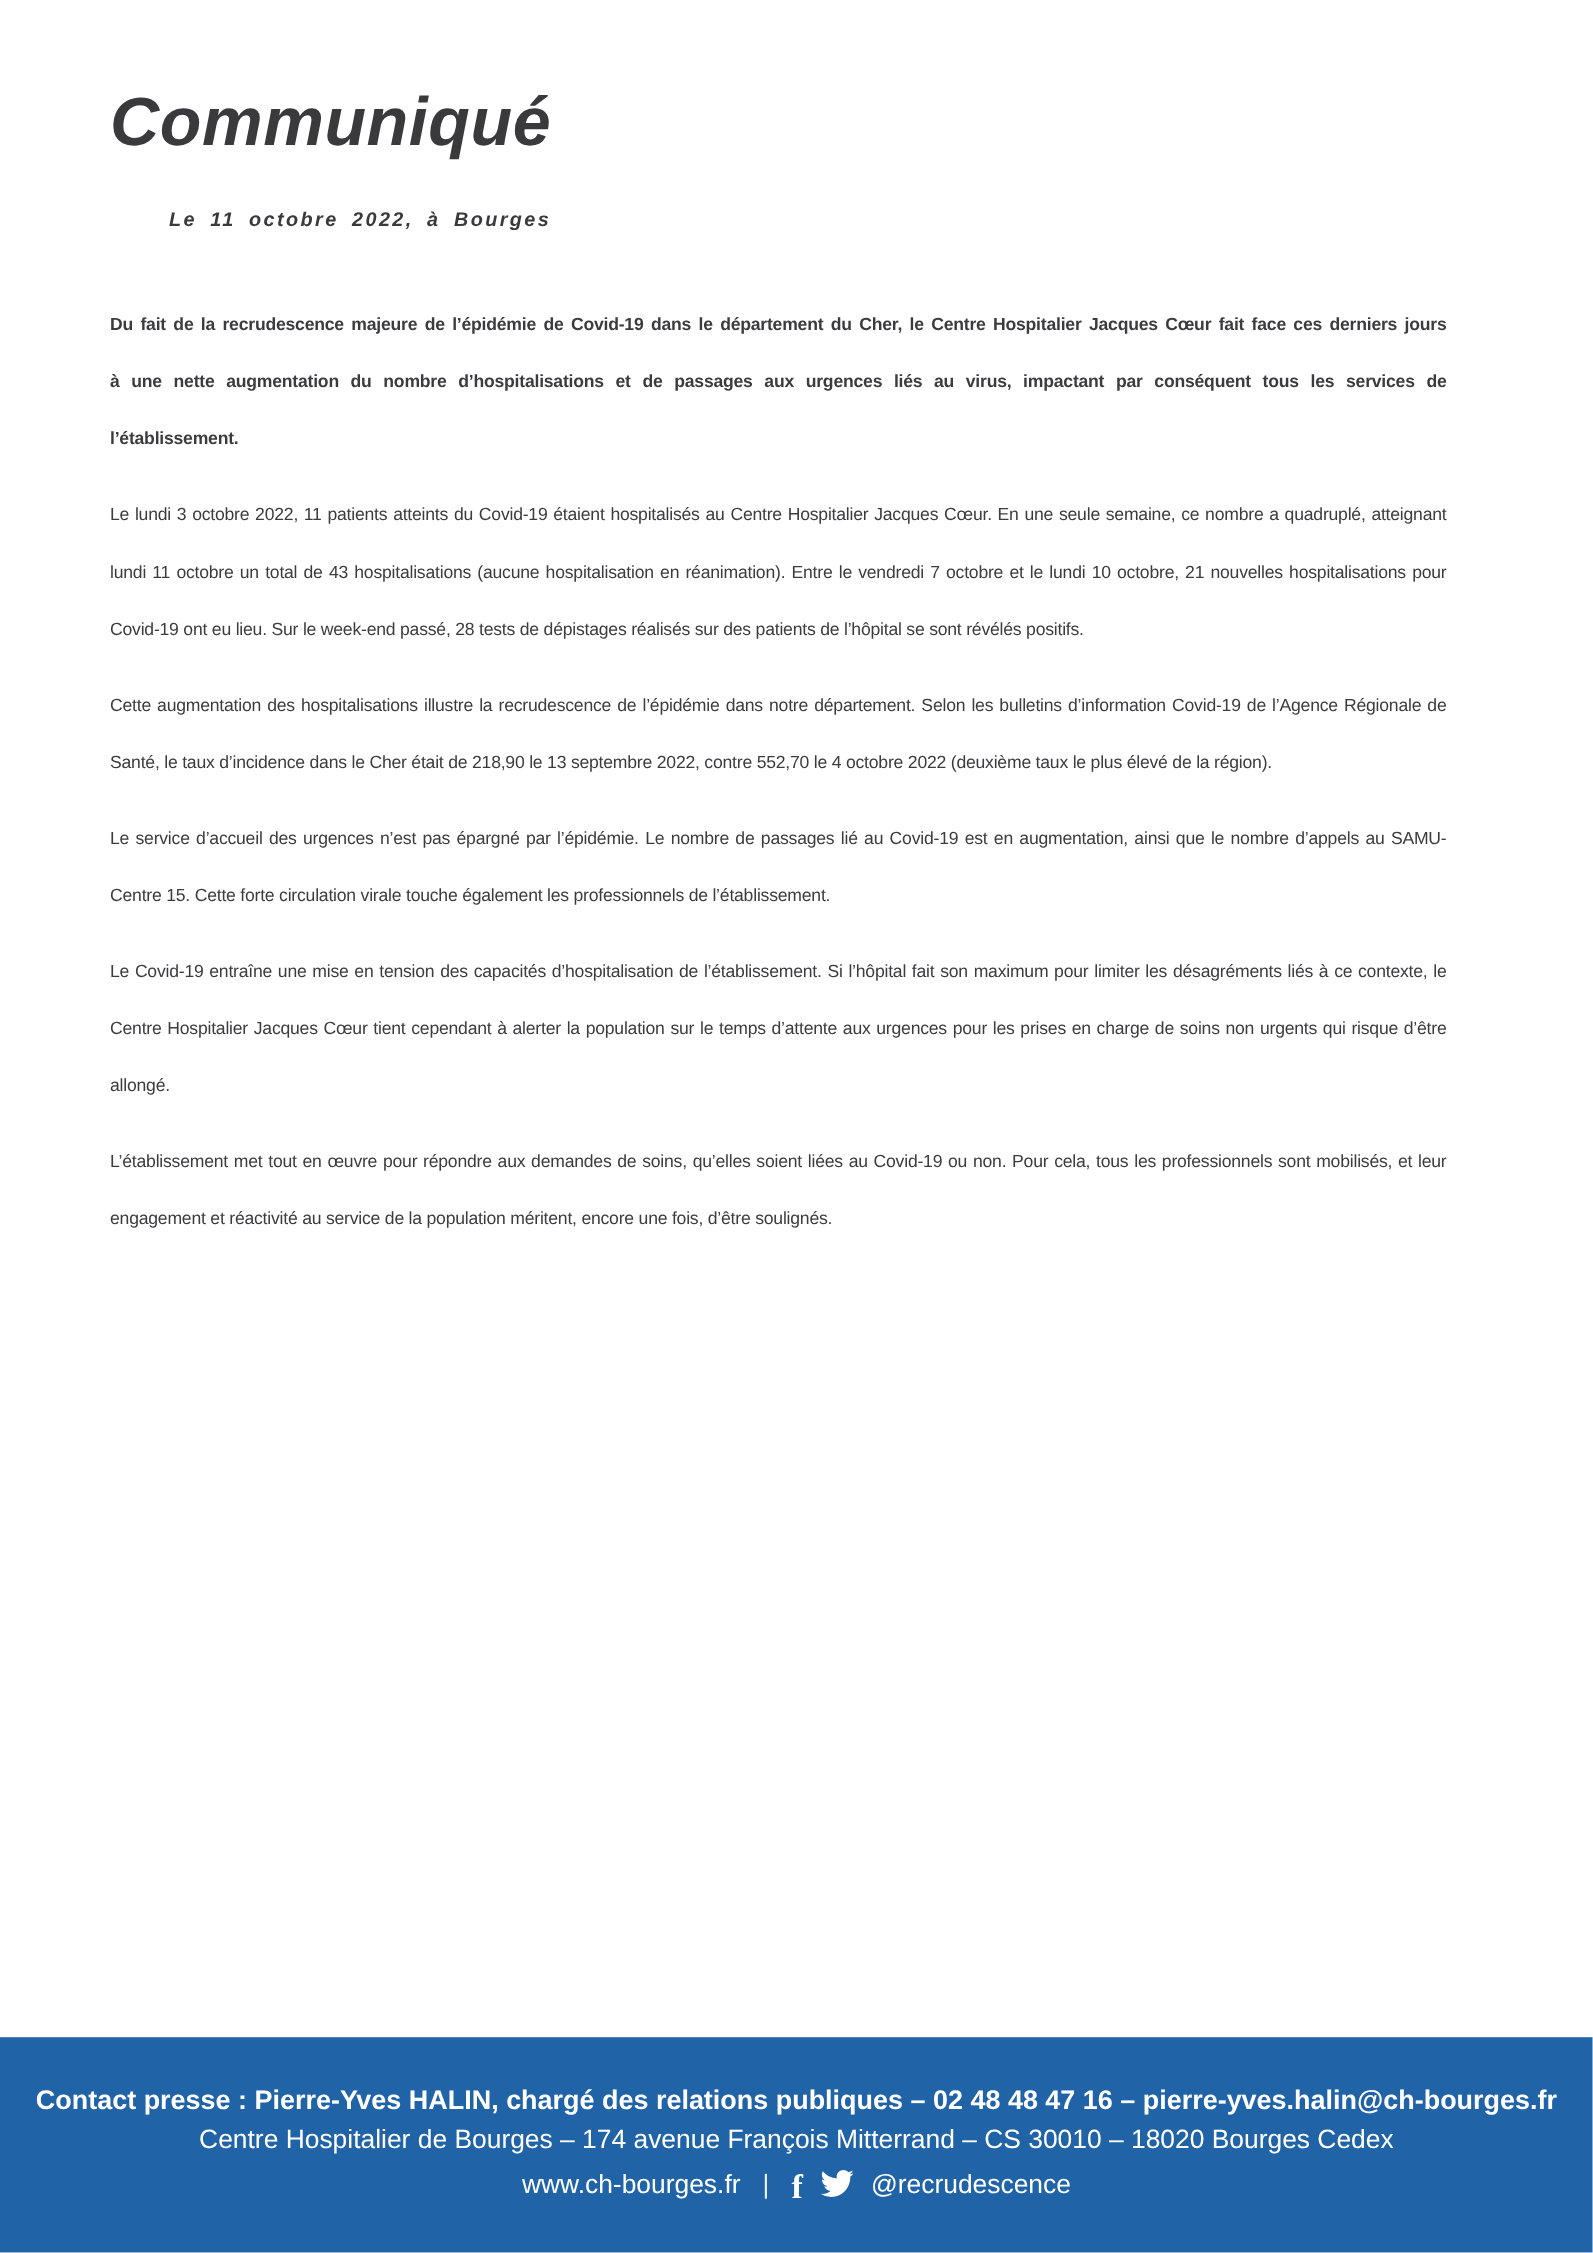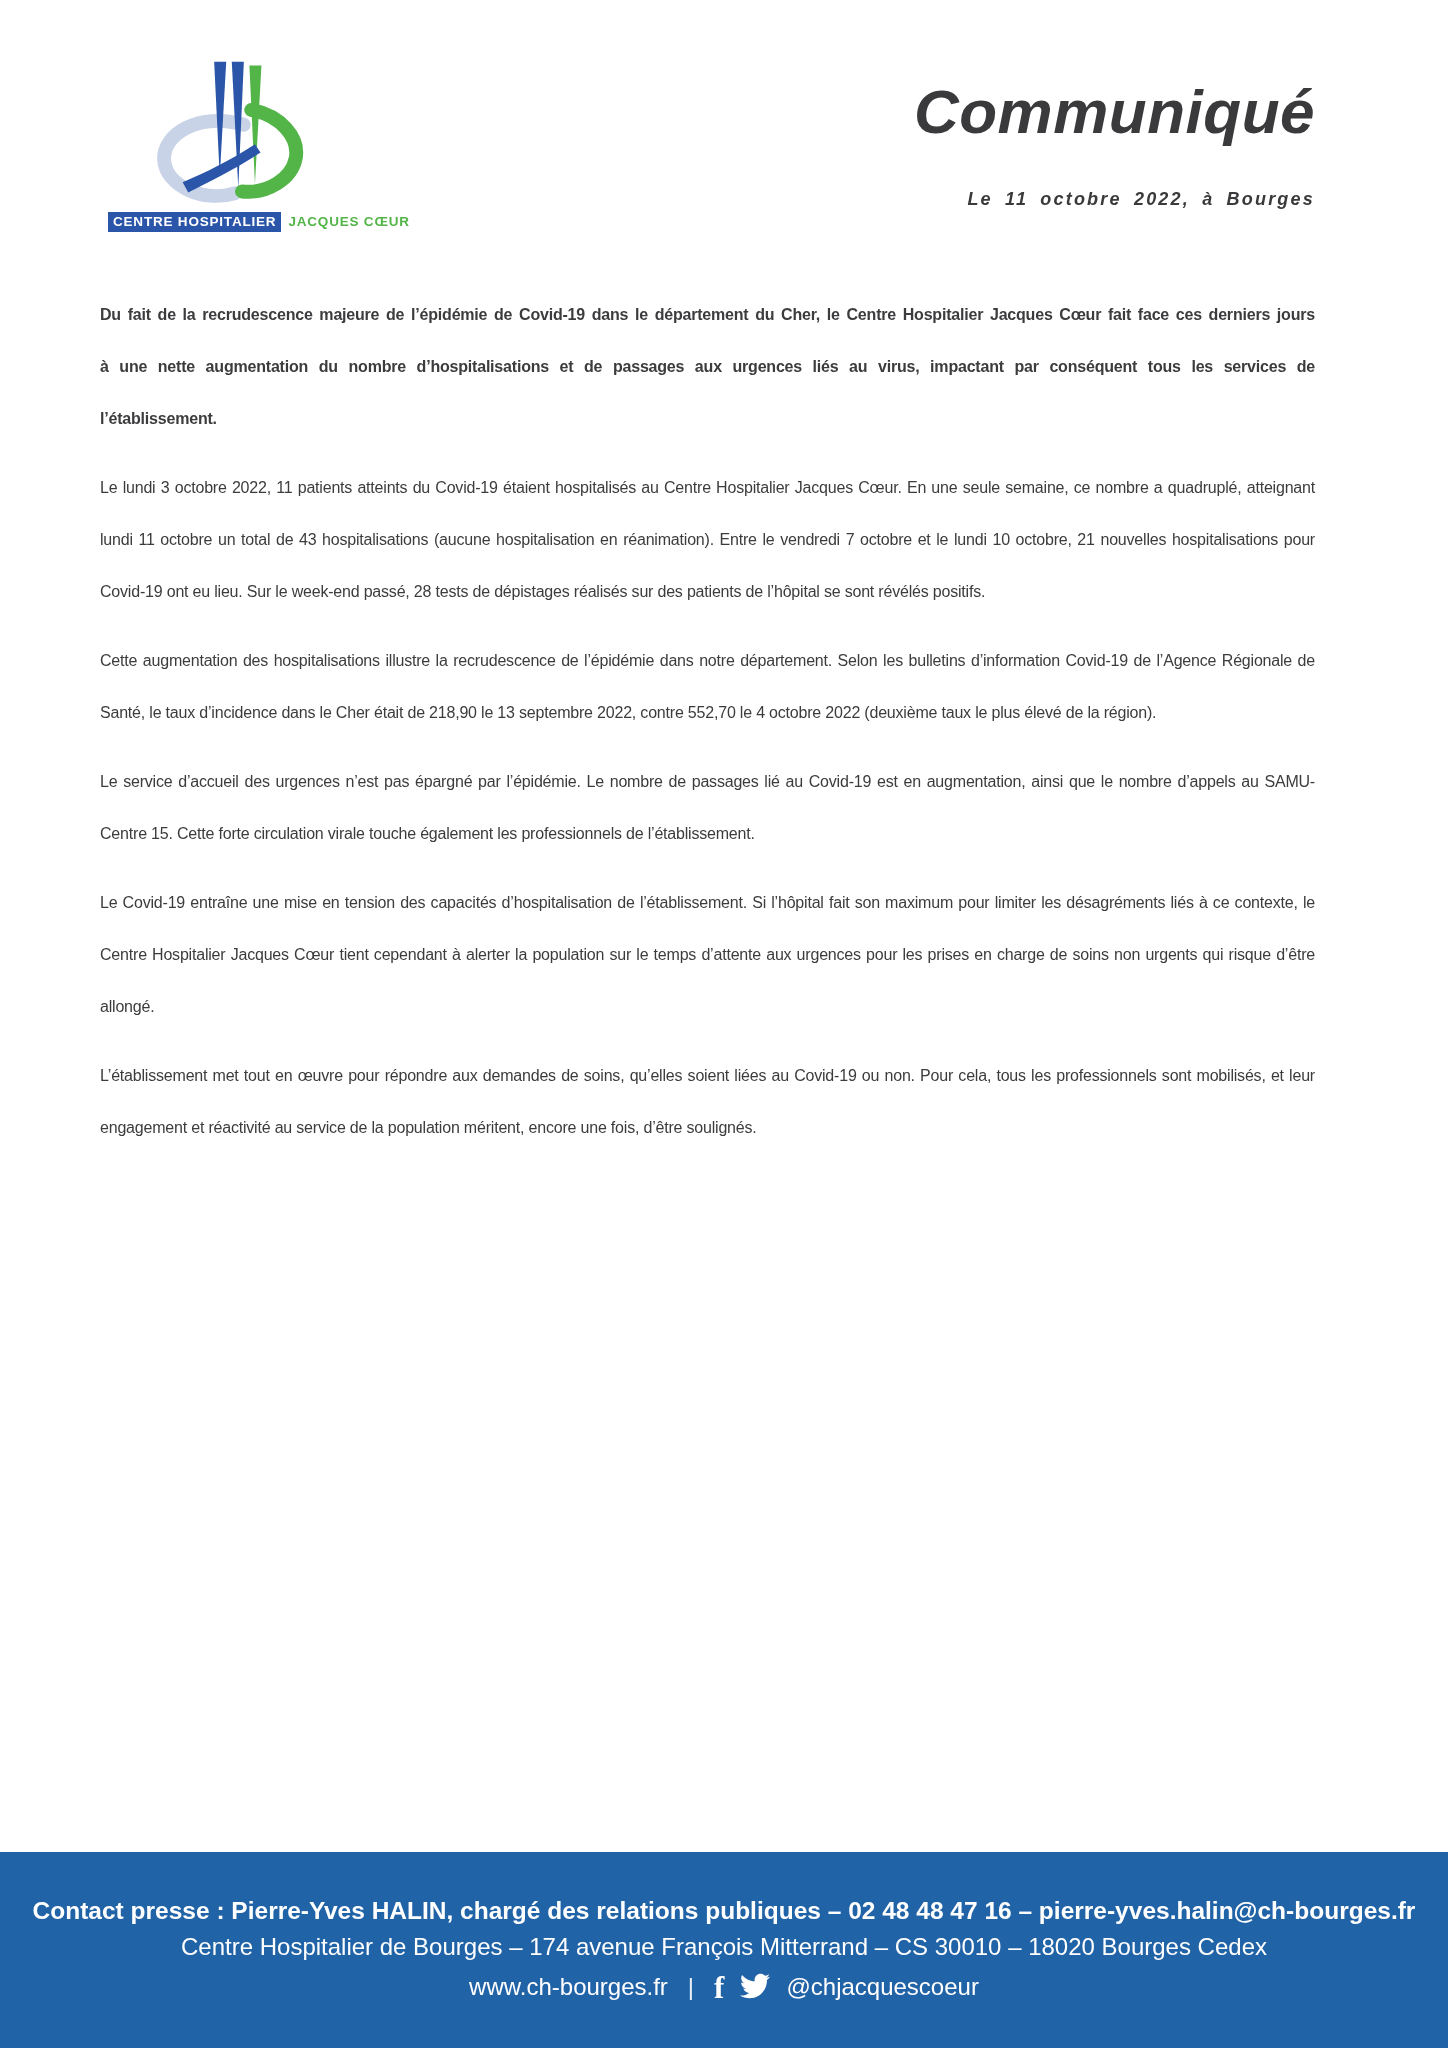--- a/index.html
+++ b/index.html
@@ -65,38 +65,20 @@
   }
   .tw-icon{display:inline-block;transform:translateY(2px);}
 </style>
 </head>
 <body>
 
 <div class="page">
   <div class="content">
 
     <header class="header">
-      <div class="logo">
-        <svg width="186" height="152" viewBox="0 0 200 164">
-
-          <path d="M116,72 C68,58 28,82 30,110 C32,138 72,156 106,146" fill="none" stroke="#c9d3e8" stroke-width="15" stroke-linecap="round"></path>
-
-          <path d="M124,56 C156,62 176,86 172,108 C168,130 142,147 114,144" fill="none" stroke="#53b548" stroke-width="15" stroke-linecap="round"></path>
-
-          <polygon points="84,4 97,4 90,128" fill="#2b55a8"></polygon>
-          <polygon points="103,4 116,4 110,140" fill="#2b55a8"></polygon>
-
-          <polygon points="122,8 135,8 128,136" fill="#53b548"></polygon>
-
-          <path d="M50,134 C76,123 102,110 128,93 L134,102 C108,119 80,133 56,145 Z" fill="#2b55a8"></path>
-        </svg>
-        <div class="logo-caption">
-          <span class="cap1">CENTRE HOSPITALIER</span><span class="cap2">JACQUES CŒUR</span>
-        </div>
-      </div>
 
       <div class="header-right">
         <div class="doc-type">Communiqué</div>
         <div class="dateline">Le 11 octobre 2022, à Bourges</div>
       </div>
     </header>
 
 
     <p class="para lead">Du fait de la recrudescence majeure de l’épidémie de Covid-19 dans le département du Cher, le Centre Hospitalier Jacques Cœur fait face ces derniers jours à une nette augmentation du nombre d’hospitalisations et de passages aux urgences liés au virus, impactant par conséquent tous les services de l’établissement.</p>
     <p class="para">Le lundi 3 octobre 2022, 11 patients atteints du Covid-19 étaient hospitalisés au Centre Hospitalier Jacques Cœur. En une seule semaine, ce nombre a quadruplé, atteignant lundi 11 octobre un total de 43 hospitalisations (aucune hospitalisation en réanimation). Entre le vendredi 7 octobre et le lundi 10 octobre, 21 nouvelles hospitalisations pour Covid-19 ont eu lieu. Sur le week-end passé, 28 tests de dépistages réalisés sur des patients de l’hôpital se sont révélés positifs.</p>
@@ -112,16 +94,16 @@
     <div class="footer-line footer-address">Centre Hospitalier de Bourges – 174 avenue François Mitterrand – CS 30010 – 18020 Bourges Cedex</div>
     <div class="footer-line footer-social">
       <span>www.ch-bourges.fr</span>
       <span class="sep">|</span>
       <span class="fb-glyph">f</span>
       <span class="tw-icon">
         <svg width="34" height="30" viewBox="0 0 24 24" fill="#ffffff">
           <path d="M23.954 4.569c-.885.389-1.83.654-2.825.775 1.014-.611 1.794-1.574 2.163-2.723-.951.555-2.005.959-3.127 1.184-.896-.959-2.173-1.559-3.591-1.559-2.717 0-4.92 2.203-4.92 4.917 0 .39.045.765.127 1.124C7.691 8.094 4.066 6.13 1.64 3.161c-.427.722-.666 1.561-.666 2.475 0 1.71.87 3.213 2.188 4.096-.807-.026-1.566-.248-2.228-.616v.061c0 2.385 1.693 4.374 3.946 4.827-.413.111-.849.171-1.296.171-.314 0-.615-.03-.916-.086.631 1.953 2.445 3.377 4.604 3.417-1.68 1.319-3.809 2.105-6.102 2.105-.39 0-.779-.023-1.17-.067 2.189 1.394 4.768 2.209 7.557 2.209 9.054 0 13.999-7.496 13.999-13.986 0-.209 0-.42-.015-.63.961-.689 1.8-1.56 2.46-2.548z"></path>
         </svg>
       </span>
-      <span>@chjacquescoeur</span>
+      <span>@recrudescence</span>
     </div>
   </footer>
 </div>
 
 </body></html>

